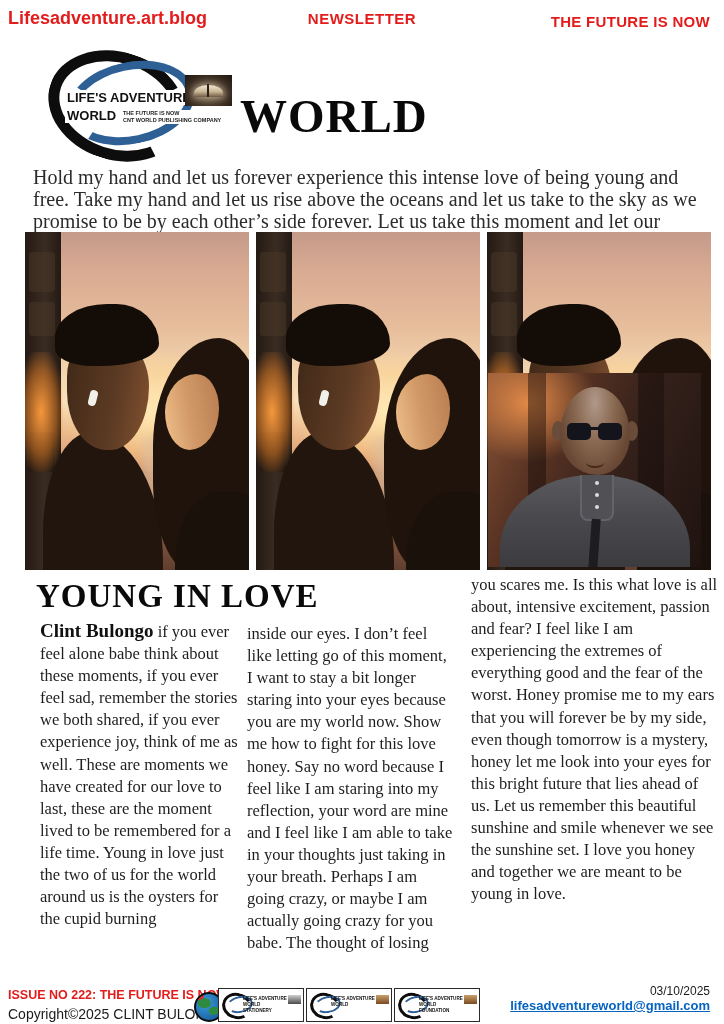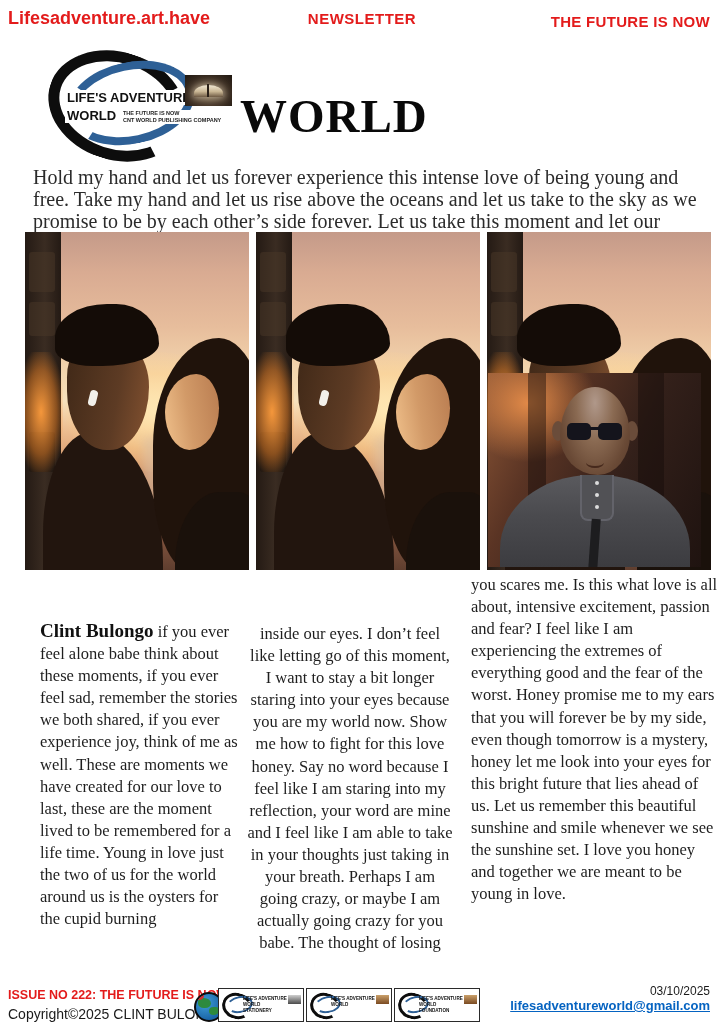--- a/index.html
+++ b/index.html
@@ -97,21 +97,21 @@
              border:2px solid #63636a;border-top:none;border-radius:0 0 8px 8px;}
   .pt-btn{position:absolute;left:13px;width:4px;height:4px;border-radius:50%;background:#dcdcdc;}
   .pt-b1{top:6px;} .pt-b2{top:18px;} .pt-b3{top:30px;}
   .pt-strap{position:absolute;left:90px;top:44px;width:9px;height:50px;background:#1d1d1f;transform:rotate(4deg);}
 
   
   .headline{position:absolute;left:36px;top:578px;font-family:"Liberation Serif",serif;
             font-weight:700;font-size:33px;letter-spacing:1px;color:#0a0a0a;}
   .col{position:absolute;font-size:16.5px;line-height:22.1px;color:#1e1e1e;text-align:left;}
   .col1{left:40px;top:620px;width:198px;}
-  .col2{left:247px;top:623px;width:206px;text-align:center;}
+  .col2{left:247px;top:623px;width:206px;}
   .col3{left:471px;top:574px;width:247px;}
   .byline{font-weight:700;font-size:19px;color:#111;margin-top:40px;}
 
   
   .foot-issue{position:absolute;left:8px;top:988px;font-family:"Liberation Sans",sans-serif;
               font-weight:700;font-size:12.5px;color:#e31b1b;}
   .foot-copy{position:absolute;left:8px;top:1006px;font-family:"Liberation Sans",sans-serif;
              font-size:14px;color:#1a1a1a;}
   .globe{position:absolute;left:194px;top:992px;width:26px;height:26px;border-radius:50%;
          background:radial-gradient(circle at 35% 35%,#3f9ed8 0%,#1b66a8 70%);border:2px solid #0c0c0c;overflow:hidden;}
@@ -132,21 +132,21 @@
   .foot-date{position:absolute;right:14px;top:984px;font-family:"Liberation Sans",sans-serif;
              font-size:12px;color:#1a1a1a;}
   .foot-email{position:absolute;right:14px;top:998px;font-family:"Liberation Sans",sans-serif;
               font-weight:700;font-size:13px;color:#0563c1;text-decoration:underline;}
 </style>
 </head>
 <body>
 
 <div class="page">
 
-  <div class="topbar-item tb-left">Lifesadventure.art.have</div>
+  <div class="topbar-item tb-left">Lifesadventure.art.blog</div>
   <div class="topbar-item tb-center">NEWSLETTER</div>
   <div class="topbar-item tb-right">THE FUTURE IS NOW</div>
 
   <div class="masthead">
     <div class="swoosh">
       <div class="outer"></div>
       <div class="inner"></div>
       <div class="logo-line1">LIFE'S ADVENTURE</div>
       <div class="logo-line2">WORLD</div>
       <div class="logo-tag">
@@ -237,20 +237,21 @@
     <div class="pt-ear pt-ear-r"></div>
     <div class="pt-head"></div>
     <div class="pt-glasses">
       <div class="pt-lens pt-lens-l"></div>
       <div class="pt-lens pt-lens-r"></div>
       <div class="pt-bridge"></div>
     </div>
     <div class="pt-smile"></div>
   </div>
 
+  <div class="headline">YOUNG IN LOVE</div>
   <div class="col col1">
     <span class="byline">Clint Bulongo</span><span> if you ever feel alone babe think about these moments, if you ever feel sad, remember the stories we both shared, if you ever experience joy, think of me as well. These are moments we have created for our love to last, these are the moment lived to be remembered for a life time.  Young in love just the two of us for the world around us is the oysters for the cupid burning</span>
   </div>
   <div class="col col2">inside our eyes. I don’t feel like letting go of this moment, I want to stay a bit longer staring into your eyes because you are my world now. Show me how to fight for this love honey. Say no word because I feel like I am staring into my reflection, your word are mine and I feel like I am able to take in your thoughts just taking in your breath. Perhaps I am going crazy, or maybe I am actually going crazy for you babe. The thought of losing</div>
   <div class="col col3">you scares me. Is this what love is all about, intensive excitement, passion and fear? I feel like I am experiencing the extremes of everything good and the fear of the worst. Honey promise me to my ears that you will forever be by my side, even though tomorrow is a mystery, honey let me look into your eyes for this bright future that lies ahead of us. Let us remember this beautiful sunshine and smile whenever we see the sunshine set. I love you honey and together we are meant to be young in love.</div>
 
   <div class="foot-issue">ISSUE NO 222: THE FUTURE IS NOW</div>
   <div class="foot-copy">Copyright©2025 CLINT BULONGO</div>
 
   <div class="globe">

